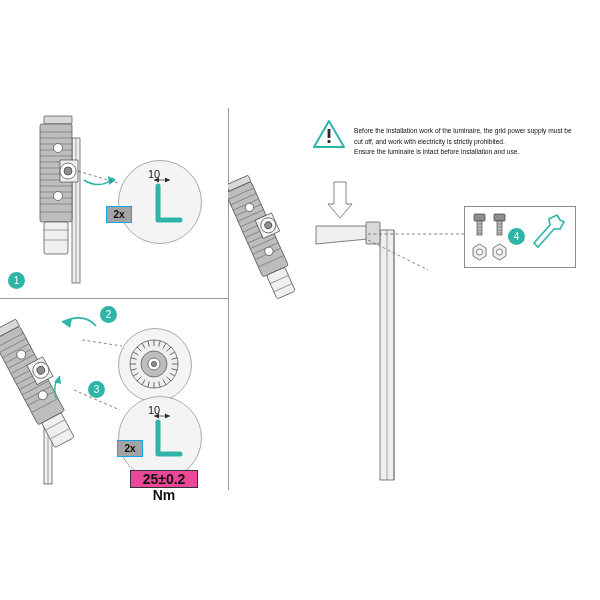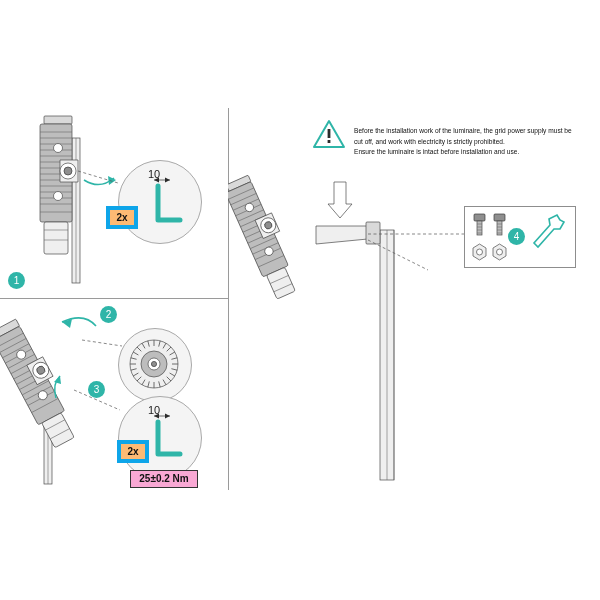--- a/index.html
+++ b/index.html
@@ -48,33 +48,33 @@
   .callout {
     position: absolute;
     border: 1px solid #a9a9a9;
     border-radius: 50%;
     background: #f4f4f4;
   }
 
   
   .chip {
     position: absolute;
-    background: #fdba74;
-    border: 4px solid #0ea5e9;
+    background: #a3a3a3;
+    border: 1px solid #0ea5e9;
     font-size: 10px;
     font-weight: bold;
     text-align: center;
     color: #111;
     line-height: 15px;
     height: 15px;
   }
   .chip.dark {
-    background: #f9a8d4;
+    background: #ec4899;
     border: 1px solid #333;
-    font-size: 10px;
+    font-size: 14px;
     height: 16px;
     line-height: 16px;
   }
 
   .dim-label {
     position: absolute;
     font-size: 11px;
     color: #222;
   }
 

